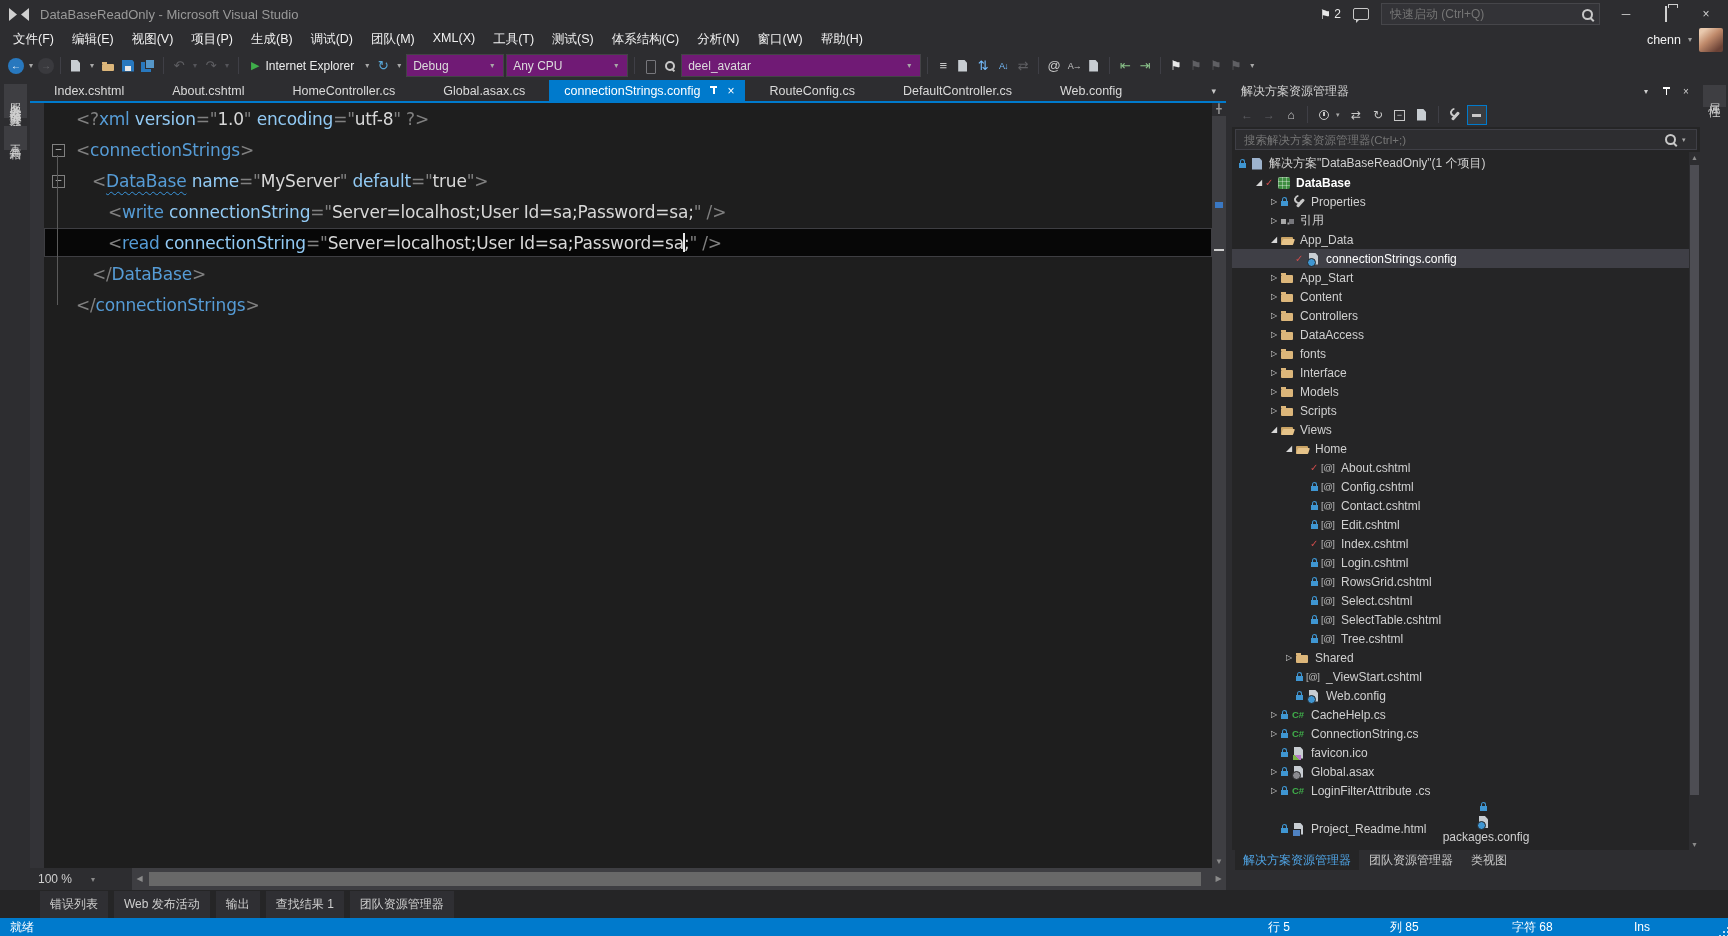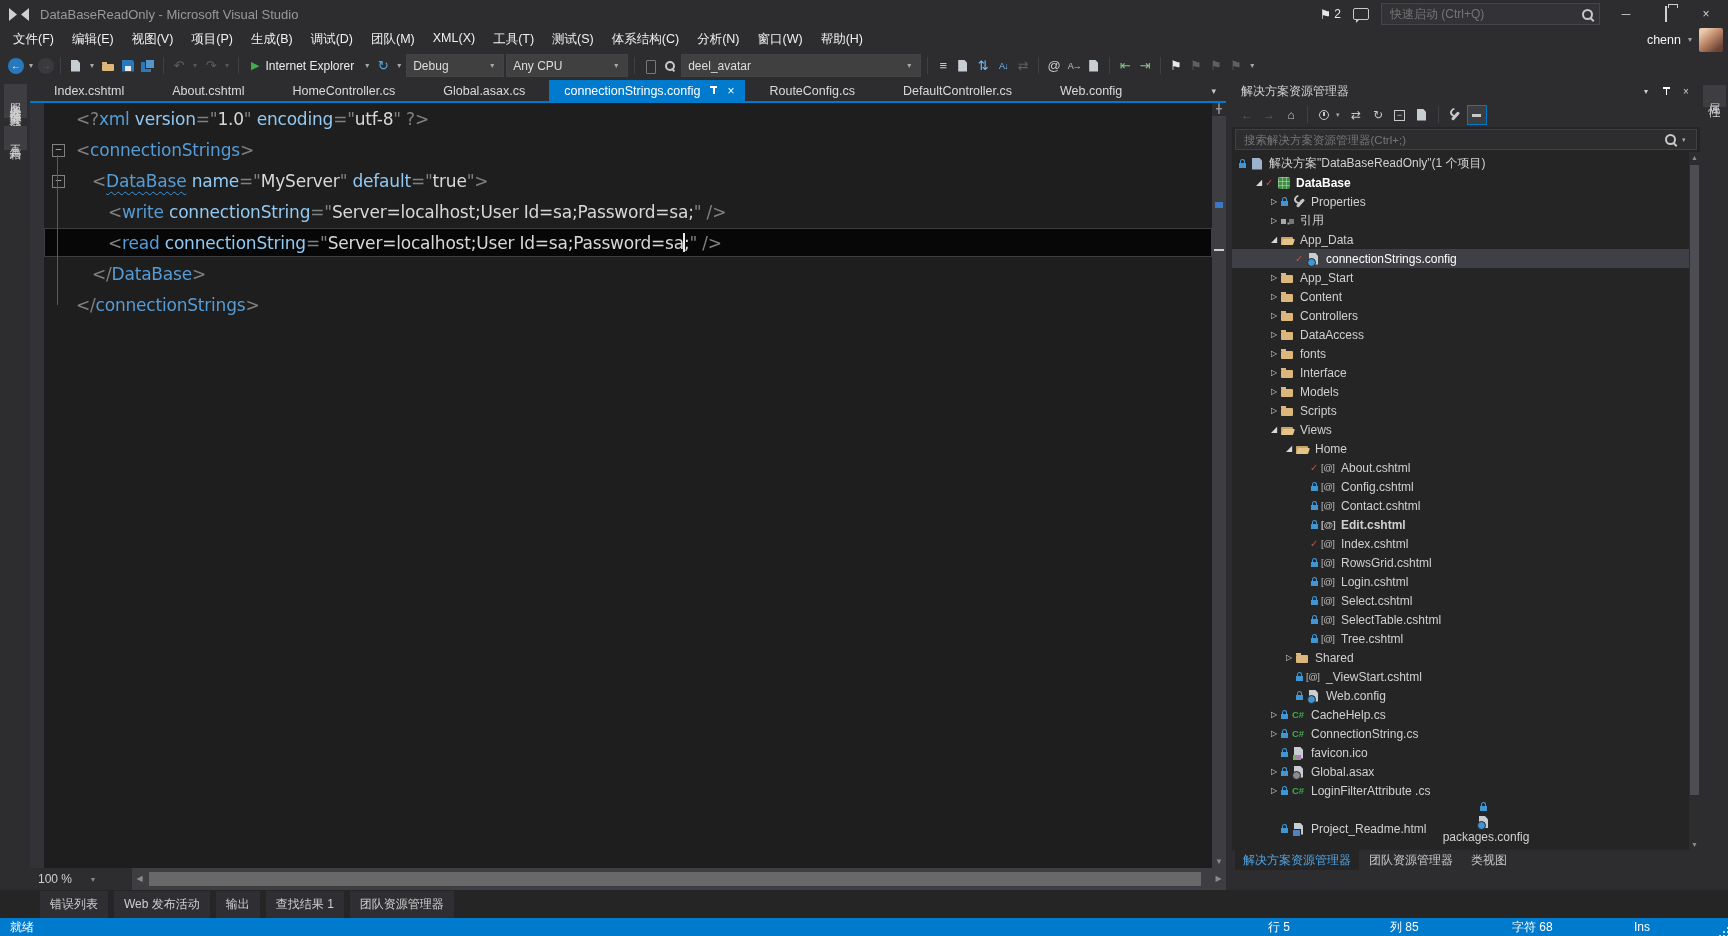--- a/index.html
+++ b/index.html
@@ -30,21 +30,21 @@
   .avatar{width:24px;height:24px;border-radius:2px;background:linear-gradient(140deg,#e9c9ae 15%,#c08a6b 45%,#6b4236 85%);flex:none}
 
   
   .toolbar{height:29px;display:flex;align-items:center;padding-left:8px;gap:2px}
   .tbi{min-width:18px;height:20px;display:flex;align-items:center;justify-content:center;color:#c8c8c8;font-size:13px}
   .tbi.dis{color:#5f5f63}
   .tbi.sm{font-size:9px;letter-spacing:-1px}
   .tb-sep{width:1px;height:17px;background:#3f3f46;margin:0 4px;flex:none}
   .tb-caret{width:10px;font-size:8px;color:#a8a8a8;text-align:center}
   .tb-caret.dis{color:#55555a}
-  .tb-combo{height:21px;background:#404040;border:1px solid #434346;display:flex;align-items:center;padding:0 6px;gap:6px;color:#dcdcdc;flex:none}
+  .tb-combo{height:21px;background:#701a75;border:1px solid #434346;display:flex;align-items:center;padding:0 6px;gap:6px;color:#dcdcdc;flex:none}
   .tb-combo .cv{flex:1;white-space:nowrap;overflow:hidden}
   .tb-start{display:flex;align-items:center;gap:6px;padding:0 6px;color:#ececec}
   .play{color:#3fae4a;font-size:11px}
   .circ{width:16px;height:16px;border-radius:50%;display:flex;align-items:center;justify-content:center;font-size:10px;min-width:16px}
   .circ.blue{background:#2878be;color:#fff}
   .circ.cdis{background:#3a3a3e;color:#68686c}
 
   
   .ck{position:relative;width:16px;height:16px;display:inline-block}
   .ck-doc::before{content:"";position:absolute;left:3px;top:2px;width:9px;height:12px;background:#c8cdd2;clip-path:polygon(0 0,66% 0,100% 30%,100% 100%,0 100%)}
@@ -524,43 +524,43 @@
             <span class="ov ov-lock"></span>
             <span class="ti ti-razor"></span>
             <span class="t-label">Config.cshtml</span>
           </div>
           <div class="trow" style="padding-left: 66px;">
             <span class="t-arrow"></span>
             <span class="ov ov-lock"></span>
             <span class="ti ti-razor"></span>
             <span class="t-label">Contact.cshtml</span>
           </div>
-          <div class="trow" style="padding-left: 66px; font-weight: bold;">
+          <div class="trow" style="padding-left: 66px;">
             <span class="t-arrow"></span>
             <span class="ov ov-lock"></span>
             <span class="ti ti-razor"></span>
             <span class="t-label">Edit.cshtml</span>
           </div>
           <div class="trow" style="padding-left: 66px;">
             <span class="t-arrow"></span>
             <span class="ov ov-check">✓</span>
             <span class="ti ti-razor"></span>
             <span class="t-label">Index.cshtml</span>
           </div>
           <div class="trow" style="padding-left: 66px;">
             <span class="t-arrow"></span>
             <span class="ov ov-lock"></span>
             <span class="ti ti-razor"></span>
+            <span class="t-label">Login.cshtml</span>
+          </div>
+          <div class="trow" style="padding-left: 66px;">
+            <span class="t-arrow"></span>
+            <span class="ov ov-lock"></span>
+            <span class="ti ti-razor"></span>
             <span class="t-label">RowsGrid.cshtml</span>
-          </div>
-          <div class="trow" style="padding-left: 66px;">
-            <span class="t-arrow"></span>
-            <span class="ov ov-lock"></span>
-            <span class="ti ti-razor"></span>
-            <span class="t-label">Login.cshtml</span>
           </div>
           <div class="trow" style="padding-left: 66px;">
             <span class="t-arrow"></span>
             <span class="ov ov-lock"></span>
             <span class="ti ti-razor"></span>
             <span class="t-label">Select.cshtml</span>
           </div>
           <div class="trow" style="padding-left: 66px;">
             <span class="t-arrow"></span>
             <span class="ov ov-lock"></span>

